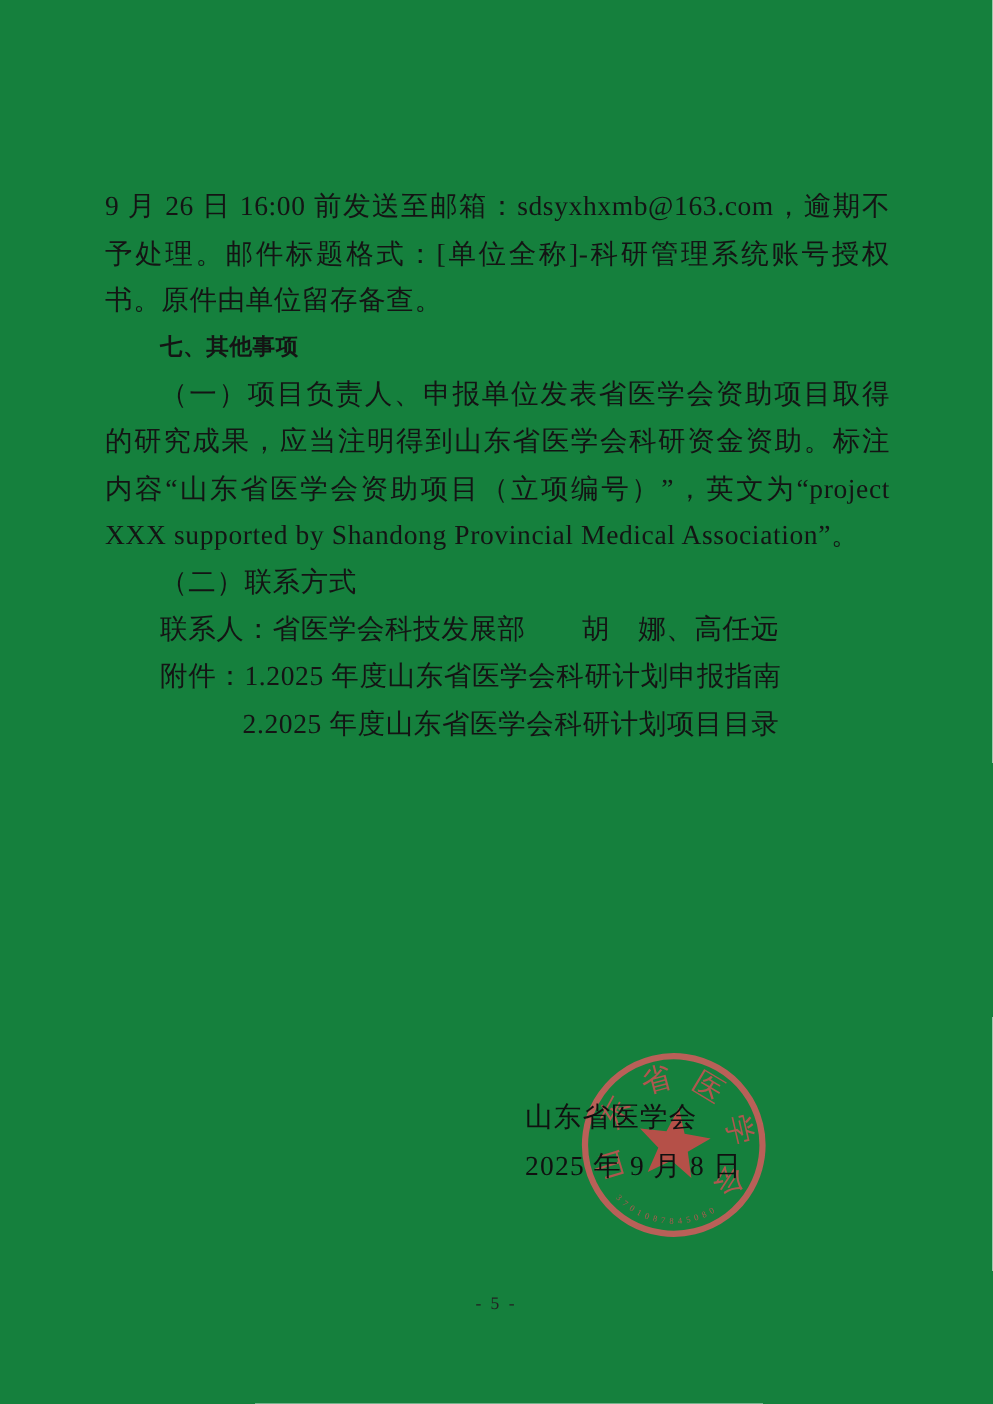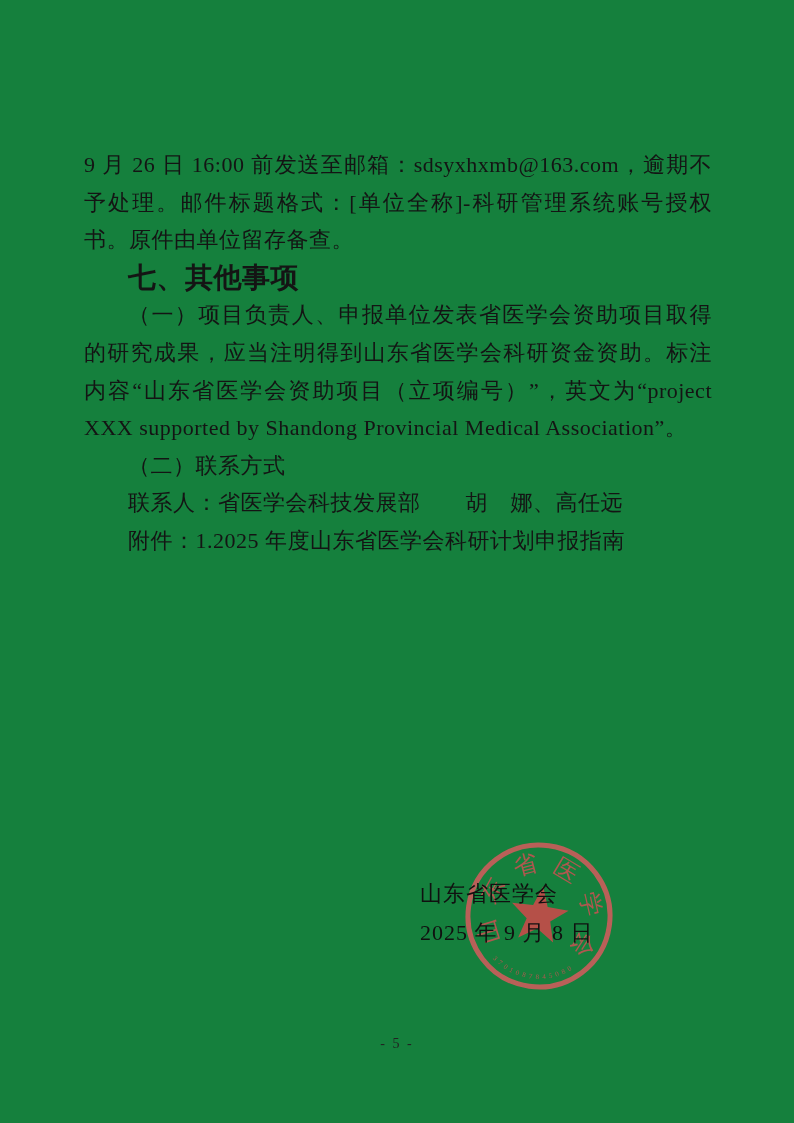--- a/index.html
+++ b/index.html
@@ -10,21 +10,21 @@
   }
   .content {
     position:absolute; left:84px; top:146px; width:628px;
     font-size:22px; line-height:37.6px;
     text-align:justify; text-justify:inter-character;
     letter-spacing:0.5px;
   }
   .content p { margin:0; }
   .indent { text-indent:44px; }
   .heading {
-    margin:0; font-size:28px; line-height:37.6px; text-indent:44px;
+    margin:0; font-size:18px; line-height:37.6px; text-indent:44px;
     font-family:"Liberation Sans","DejaVu Sans",sans-serif; font-weight:bold;
   }
   .att-cont { padding-left:110px; }
   .seal {
     position:absolute; left:454px; top:831px; width:170px; height:170px;
     transform:rotate(8deg); opacity:0.88; z-index:1;
   }
   .sig-line {
     position:absolute; left:420px; width:250px; text-align:left;
     font-size:22px; letter-spacing:1px; z-index:2; color:#101010;
@@ -41,20 +41,21 @@
 
 <div class="page">
 
   <div class="content">
     <p>9 月 26 日 16:00 前发送至邮箱：sdsyxhxmb@163.com，逾期不予处理。邮件标题格式：[单位全称]-科研管理系统账号授权书。原件由单位留存备查。</p>
     <h3 class="heading">七、其他事项</h3>
     <p class="indent">（一）项目负责人、申报单位发表省医学会资助项目取得的研究成果，应当注明得到山东省医学会科研资金资助。标注内容“山东省医学会资助项目（立项编号）”，英文为“project XXX supported by Shandong Provincial Medical Association”。</p>
     <p class="indent">（二）联系方式</p>
     <p class="indent">联系人：省医学会科技发展部　　胡　娜、高任远</p>
     <p class="indent">附件：1.2025 年度山东省医学会科研计划申报指南</p>
+    <p class="att-cont">2.2025 年度山东省医学会科研计划项目目录</p>
   </div>
 
   <div class="seal"><svg viewBox="0 0 170 170" width="170" height="170">
         <circle cx="85" cy="85" r="71" fill="none" stroke="#d05c5c" stroke-width="5"></circle>
         <polygon points="85,55 92.35,74.89 113.53,75.73 96.89,88.86 102.63,109.27 85,97.5 67.37,109.27 73.11,88.86 56.47,75.73 77.65,74.89" fill="#cc4a4a"></polygon>
         <text x="36.96568728705755" y="107.39876787225707" fill="#c65252" font-size="24" font-family="&quot;Liberation Serif&quot;,&quot;DejaVu Serif&quot;,serif" text-anchor="middle" dominant-baseline="central" transform="rotate(-115 36.96568728705755 107.39876787225707)">山</text>
         <text x="35.52023739564831" y="66.00649867409908" fill="#c65252" font-size="24" font-family="&quot;Liberation Serif&quot;,&quot;DejaVu Serif&quot;,serif" text-anchor="middle" dominant-baseline="central" transform="rotate(-69 35.52023739564831 66.00649867409908)">东</text>
         <text x="64.2912501900685" y="36.21324276702066" fill="#c65252" font-size="24" font-family="&quot;Liberation Serif&quot;,&quot;DejaVu Serif&quot;,serif" text-anchor="middle" dominant-baseline="central" transform="rotate(-23 64.2912501900685 36.21324276702066)">省</text>
         <text x="105.7087498099315" y="36.21324276702066" fill="#c65252" font-size="24" font-family="&quot;Liberation Serif&quot;,&quot;DejaVu Serif&quot;,serif" text-anchor="middle" dominant-baseline="central" transform="rotate(23 105.7087498099315 36.21324276702066)">医</text>
         <text x="134.4797626043517" y="66.00649867409908" fill="#c65252" font-size="24" font-family="&quot;Liberation Serif&quot;,&quot;DejaVu Serif&quot;,serif" text-anchor="middle" dominant-baseline="central" transform="rotate(69 134.4797626043517 66.00649867409908)">学</text>

